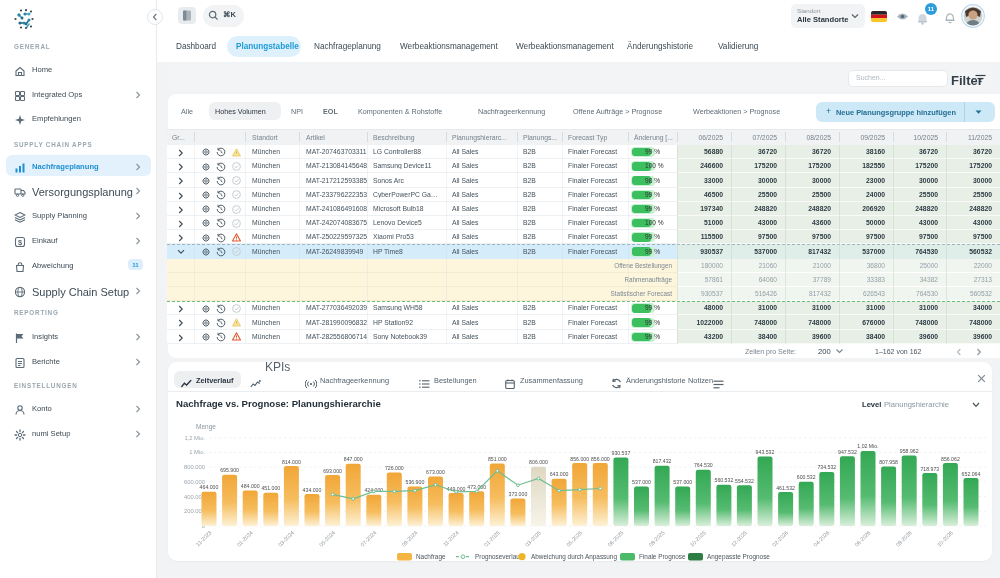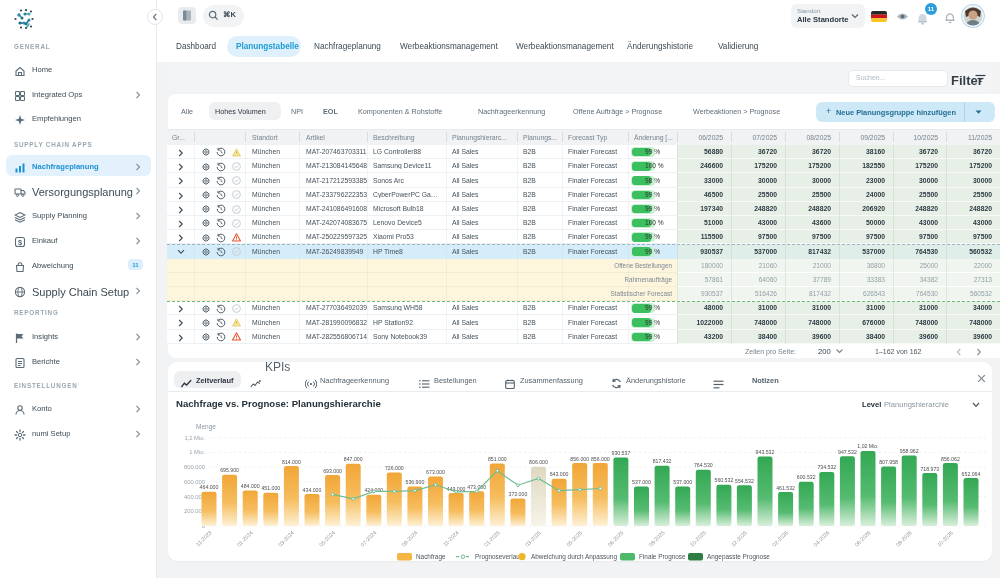--- a/index.html
+++ b/index.html
@@ -744,21 +744,21 @@
       <path d="M8.7 10.2 L9 7.6 L6.4 7.9" fill="none" stroke="#55626c" stroke-width="1.1"></path>
     </svg></div>
 <div class="abs" style="left:626px;top:376px;font-size:7.4px;font-weight:normal;color:#55626c;">Änderungshistorie</div>
 <div class="abs" style="left:713px;top:374.5px;"><svg width="11" height="9" viewBox="0 0 11 9">
       <g stroke="#55626c" stroke-width="1.2">
         <line x1="0.5" y1="1.2" x2="10.5" y2="1.2"></line>
         <line x1="0.5" y1="4.5" x2="10.5" y2="4.5"></line>
         <line x1="0.5" y1="7.8" x2="6.5" y2="7.8"></line>
       </g>
     </svg></div>
-<div class="abs" style="left:752px;top:376px;font-size:7.4px;font-weight:bold;color:#55626c;">Notizen</div>
+<div class="abs" style="left:688px;top:376px;font-size:7.4px;font-weight:normal;color:#55626c;">Notizen</div>
 <svg class="abs" style="left:977px;top:374px;" width="9" height="9" viewBox="0 0 9 9">
     <g stroke="#76838e" stroke-width="1.1">
       <line x1="1.2" y1="1.2" x2="7.8" y2="7.8"></line>
       <line x1="7.8" y1="1.2" x2="1.2" y2="7.8"></line>
     </g>
   </svg>
 <div class="abs" style="left:176px;top:398px;font-size:9.6px;font-weight:bold;color:#25313a;">Nachfrage vs. Prognose: Planungshierarchie</div>
 <div class="abs" style="left:862px;top:400px;font-size:7.6px;font-weight:bold;color:#25313a;">Level</div>
 <div class="abs" style="left:884px;top:400px;font-size:7.6px;color:#8a97a0;">Planungshierarchie</div>
 <svg class="abs" style="left:972px;top:402px;" width="8" height="6" viewBox="0 0 8 6">

